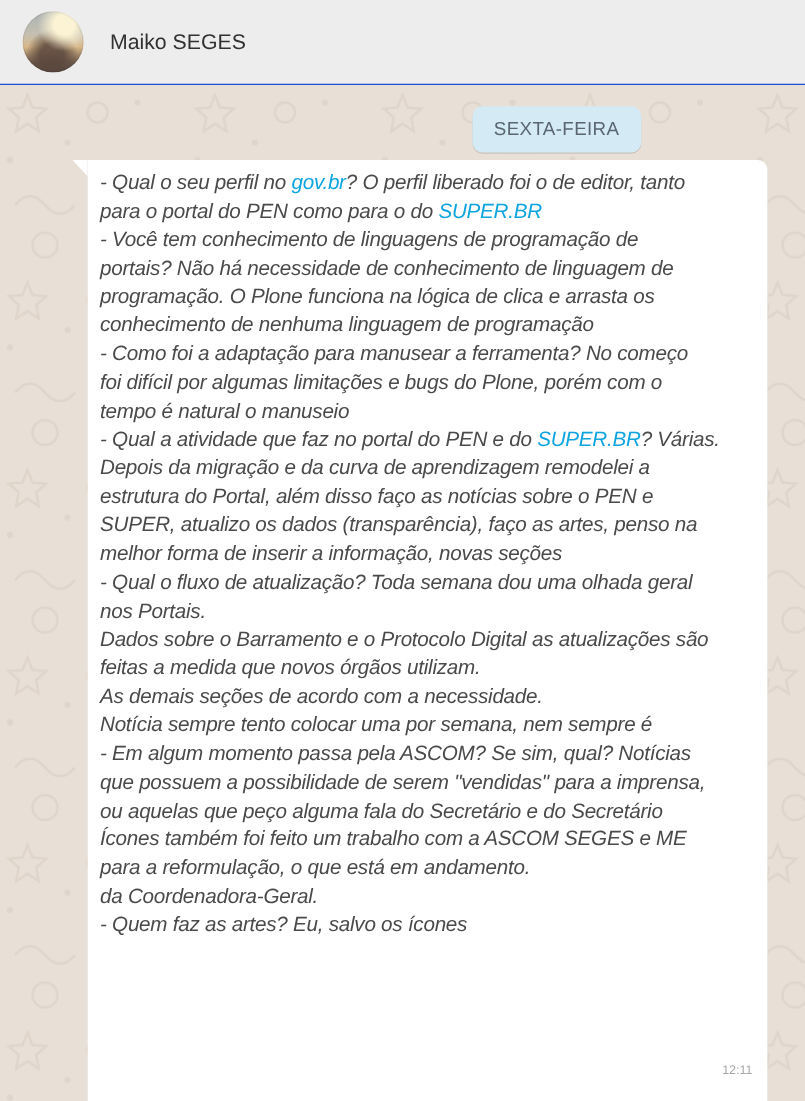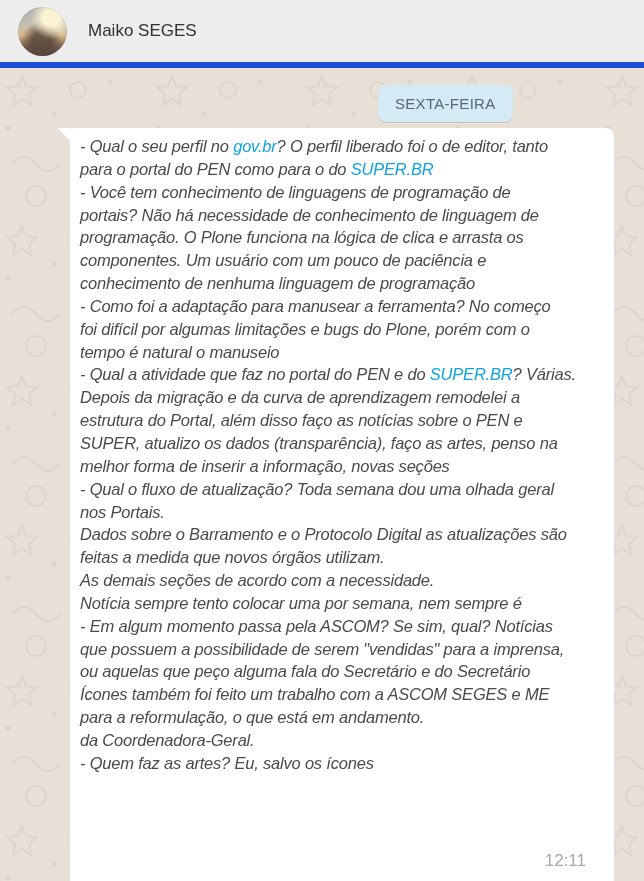--- a/index.html
+++ b/index.html
@@ -3,21 +3,21 @@
 <meta charset="utf-8">
 <style>
   * { margin:0; padding:0; box-sizing:border-box; }
   html,body { width:644px; height:881px; overflow:hidden; }
   body { font-family:"Liberation Sans", sans-serif; background:#fff; position:relative; }
 
   
   .chat-header {
     position:absolute; top:0; left:0; width:644px; height:68px;
     background: var(--header-bg,#ededed);
-    border-bottom:6px solid #1d4ed8;
+    border-bottom:1px solid #1d4ed8;
     display:flex; align-items:center;
     z-index:3;
   }
   .avatar {
     width:49px; height:49px; border-radius:50%;
     margin-left:18px; flex:0 0 auto; overflow:hidden;
     background:
       radial-gradient(circle at 68% 22%, rgba(255,246,214,.95) 0 16%, rgba(255,246,214,0) 42%),
       radial-gradient(circle at 48% 72%, rgba(90,70,60,.85) 0 22%, rgba(90,70,60,0) 48%),
       linear-gradient(180deg, #a9b2b2 0%, #c5c0b1 38%, #d8b98a 58%, #74604f 82%, #4d423c 100%);
@@ -64,22 +64,22 @@
   }
   .msg-text {
     padding:7px 10px 0 10px;
     font-size:16.5px; line-height:22.85px;
     letter-spacing:-0.2px;
     color: var(--text,#4a4a4a);
   }
   .msg-line { white-space:nowrap;font-style:italic; }
   .link { color: var(--link,#0da4e0); cursor:pointer; }
   .timestamp {
-    position:absolute; right:28px; top:723px;
-    font-size:17px; color: var(--timestamp,#a8a8a8);
+    position:absolute; right:12px; top:723px;
+    font-size:10px; color: var(--timestamp,#a8a8a8);
   }
 </style>
 </head>
 <body>
 
 <div class="chat-header">
   <div class="avatar"></div>
   <div class="contact-name">Maiko SEGES</div>
 </div>
 
@@ -107,21 +107,20 @@
   <div class="date-badge">SEXTA-FEIRA</div>
 
   <div class="bubble">
     <div class="bubble-tail"></div>
     <div class="msg-text">
         <div class="msg-line"><span>- Qual o seu perfil no </span><span class="link">gov.br</span><span>? O perfil liberado foi o de editor, tanto</span></div>
         <div class="msg-line"><span>para o portal do PEN como para o do </span><span class="link">SUPER.BR</span></div>
         <div class="msg-line"><span>- Você tem conhecimento de linguagens de programação de</span></div>
         <div class="msg-line"><span>portais? Não há necessidade de conhecimento de linguagem de</span></div>
         <div class="msg-line"><span>programação. O Plone funciona na lógica de clica e arrasta os</span></div>
-        <div class="msg-line"><span>componentes. Um usuário com um pouco de paciência e</span></div>
         <div class="msg-line"><span>conhecimento de nenhuma linguagem de programação</span></div>
         <div class="msg-line"><span>- Como foi a adaptação para manusear a ferramenta? No começo</span></div>
         <div class="msg-line"><span>foi difícil por algumas limitações e bugs do Plone, porém com o</span></div>
         <div class="msg-line"><span>tempo é natural o manuseio</span></div>
         <div class="msg-line"><span>- Qual a atividade que faz no portal do PEN e do </span><span class="link">SUPER.BR</span><span>? Várias.</span></div>
         <div class="msg-line"><span>Depois da migração e da curva de aprendizagem remodelei a</span></div>
         <div class="msg-line"><span>estrutura do Portal, além disso faço as notícias sobre o PEN e</span></div>
         <div class="msg-line"><span>SUPER, atualizo os dados (transparência), faço as artes, penso na</span></div>
         <div class="msg-line"><span>melhor forma de inserir a informação, novas seções</span></div>
         <div class="msg-line"><span>- Qual o fluxo de atualização? Toda semana dou uma olhada geral</span></div>

